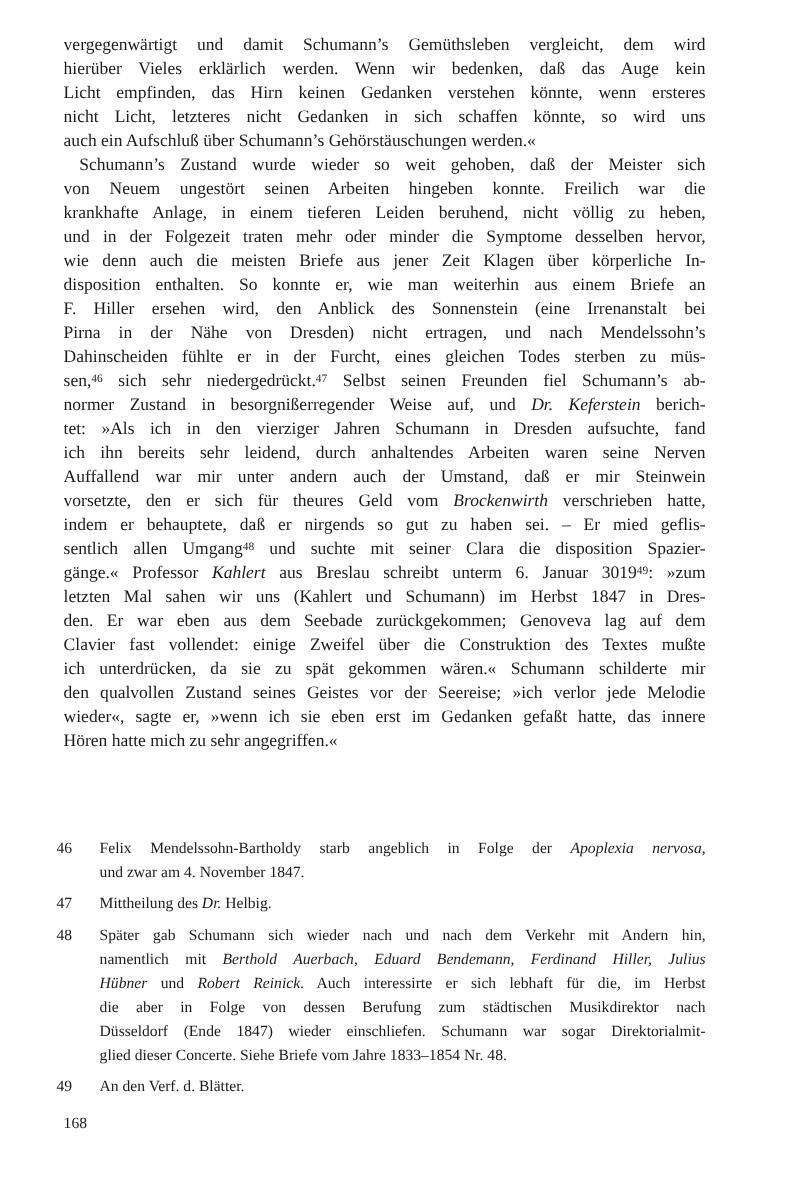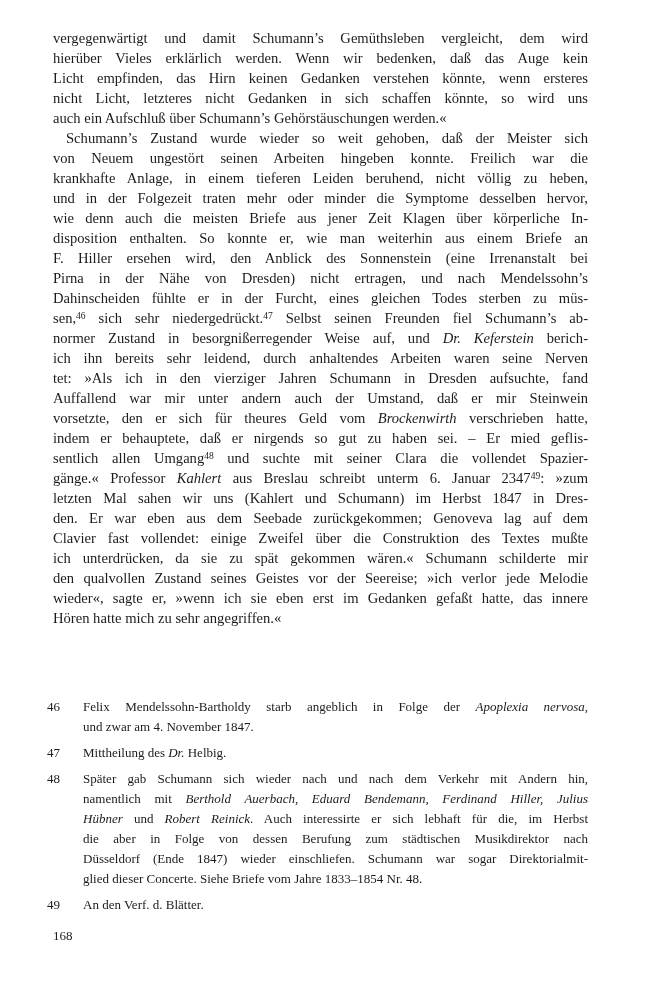--- a/index.html
+++ b/index.html
@@ -56,27 +56,27 @@
         <div class="line"><span>von Neuem ungestört seinen Arbeiten hingeben konnte. Freilich war die</span></div>
         <div class="line"><span>krankhafte Anlage, in einem tieferen Leiden beruhend, nicht völlig zu heben,</span></div>
         <div class="line"><span>und in der Folgezeit traten mehr oder minder die Symptome desselben hervor,</span></div>
         <div class="line"><span>wie denn auch die meisten Briefe aus jener Zeit Klagen über körperliche In-</span></div>
         <div class="line"><span>disposition enthalten. So konnte er, wie man weiterhin aus einem Briefe an</span></div>
         <div class="line"><span>F. Hiller ersehen wird, den Anblick des Sonnenstein (eine Irrenanstalt bei</span></div>
         <div class="line"><span>Pirna in der Nähe von Dresden) nicht ertragen, und nach Mendelssohn’s</span></div>
         <div class="line"><span>Dahinscheiden fühlte er in der Furcht, eines gleichen Todes sterben zu müs-</span></div>
         <div class="line"><span>sen,</span><sup>46</sup><span> sich sehr niedergedrückt.</span><sup>47</sup><span> Selbst seinen Freunden fiel Schumann’s ab-</span></div>
         <div class="line"><span>normer Zustand in besorgnißerregender Weise auf, und </span><span class="i">Dr. Keferstein</span><span> berich-</span></div>
+        <div class="line"><span>tet: »Als ich in den vierziger Jahren Schumann in Dresden aufsuchte, fand</span></div>
         <div class="line"><span>ich ihn bereits sehr leidend, durch anhaltendes Arbeiten waren seine Nerven</span></div>
-        <div class="line"><span>tet: »Als ich in den vierziger Jahren Schumann in Dresden aufsuchte, fand</span></div>
         <div class="line"><span>Auffallend war mir unter andern auch der Umstand, daß er mir Steinwein</span></div>
         <div class="line"><span>vorsetzte, den er sich für theures Geld vom </span><span class="i">Brockenwirth</span><span> verschrieben hatte,</span></div>
         <div class="line"><span>indem er behauptete, daß er nirgends so gut zu haben sei. – Er mied geflis-</span></div>
-        <div class="line"><span>sentlich allen Umgang</span><sup>48</sup><span> und suchte mit seiner Clara die vollendet Spazier-</span></div>
-        <div class="line"><span>gänge.« Professor </span><span class="i">Kahlert</span><span> aus Breslau schreibt unterm 6. Januar 2347</span><sup>49</sup><span>: »zum</span></div>
+        <div class="line"><span>sentlich allen Umgang</span><sup>48</sup><span> und suchte mit seiner Clara die disposition Spazier-</span></div>
+        <div class="line"><span>gänge.« Professor </span><span class="i">Kahlert</span><span> aus Breslau schreibt unterm 6. Januar 3019</span><sup>49</sup><span>: »zum</span></div>
         <div class="line"><span>letzten Mal sahen wir uns (Kahlert und Schumann) im Herbst 1847 in Dres-</span></div>
         <div class="line"><span>den. Er war eben aus dem Seebade zurückgekommen; Genoveva lag auf dem</span></div>
         <div class="line"><span>Clavier fast vollendet: einige Zweifel über die Construktion des Textes mußte</span></div>
         <div class="line"><span>ich unterdrücken, da sie zu spät gekommen wären.« Schumann schilderte mir</span></div>
         <div class="line"><span>den qualvollen Zustand seines Geistes vor der Seereise; »ich verlor jede Melodie</span></div>
         <div class="line"><span>wieder«, sagte er, »wenn ich sie eben erst im Gedanken gefaßt hatte, das innere</span></div>
         <div class="line last"><span>Hören hatte mich zu sehr angegriffen.«</span></div>
       </div>
     </div>
   <div class="footnotes">

